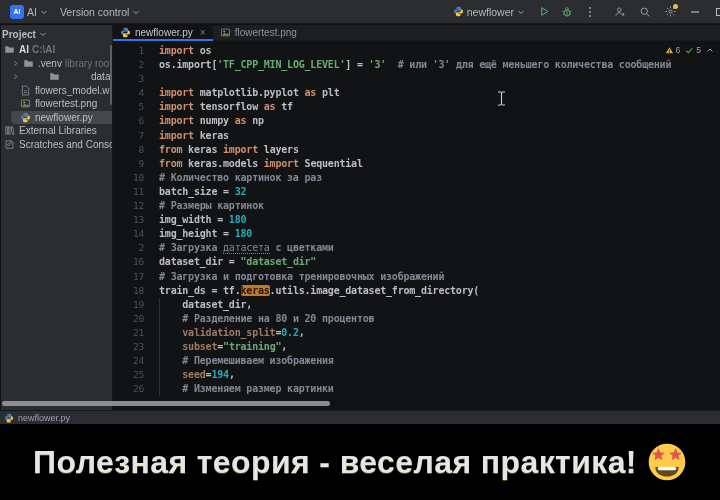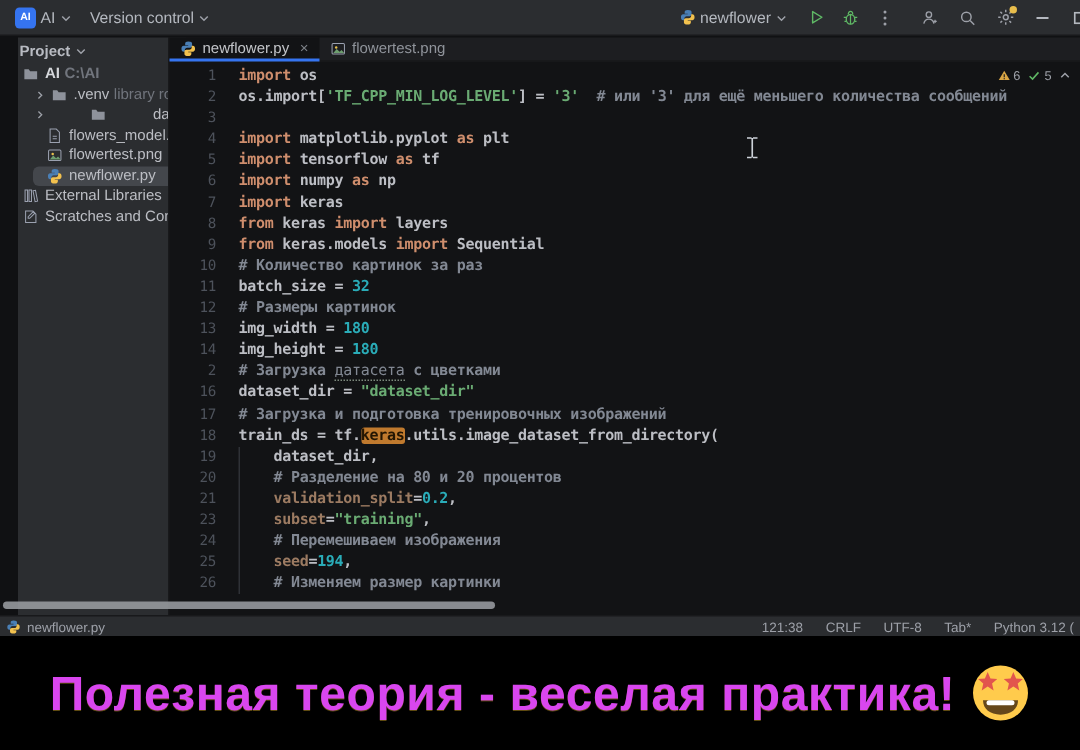--- a/index.html
+++ b/index.html
@@ -13,21 +13,21 @@
   .tb-left { gap:4px; }
   .ai-logo { width:14px; height:14px; border-radius:3px; background:#3574f0; color:#fff; font-size:7px; font-weight:bold; display:flex; align-items:center; justify-content:center; }
   .tb-btn { display:flex; align-items:center; gap:3px; padding:2px 4px; border-radius:3px; cursor:default; white-space:nowrap; }
   .tb-spacer { flex:1; }
   .tb-icon { width:16px; height:16px; display:flex; align-items:center; justify-content:center; position:relative; }
   .gear-badge { position:absolute; right:0; top:0; width:5px; height:5px; border-radius:50%; background:#e8bd4c; }
   .tb-right { gap:9px; margin-right:-4px; }
   .run-group { gap:7px; margin-right:14px; }
 
   
-  .project-panel { position:absolute; left:12px; top:25px; width:112px; height:385px; background:#2b2d30; overflow:hidden;text-align:right; }
+  .project-panel { position:absolute; left:1px; top:25px; width:112px; height:385px; background:#2b2d30; overflow:hidden;text-align:right; }
   .panel-header { height:18px; display:flex; align-items:center; gap:3px; padding-left:1px; color:#b8bbc2; font-size:10px; font-weight:bold; }
   .tree { font-size:10px; color:#bcbec4; }
   .tree-row { height:13.5px; display:flex; align-items:center; gap:3px; white-space:nowrap; position:relative; }
   .tree-row .lbl { overflow:hidden; }
   .tree-row.selected::before { content:""; position:absolute; left:10px; right:0; top:0; bottom:0; background:#44474c; border-radius:4px 0 0 4px; }
   .tree-row > * { position:relative; }
   .tree-extra { color:#71757d; margin-left:3px; }
   .tree-chevron { width:8px; display:flex; }
   .tree-ico { width:12px; height:12px; flex:0 0 12px; display:flex; align-items:center; }
   .panel-vscroll { position:absolute; right:1px; top:20px; width:2px; height:60px; background:#5c5f65; border-radius:2px; }
@@ -64,21 +64,21 @@
   .hbar { position:absolute; left:2px; top:401px; width:328px; height:5px; background:#96999d; border-radius:3px; opacity:.9; }
 
   
   .status-bar { position:absolute; left:0; top:410px; width:720px; height:14px; background:#2b2d30; border-top:1px solid #18191b; display:flex; align-items:center; font-size:9px; color:#9da0a8; padding:0 4px; }
   .sb-left { display:flex; align-items:center; gap:4px; }
   .sb-right { margin-left:auto; display:flex; gap:15px; white-space:nowrap; overflow:hidden; }
   .sb-seg { cursor:default; }
 
   
   .caption { position:absolute; left:0; top:424px; width:720px; height:76px; background:#000; display:flex; align-items:center; justify-content:center; gap:10px; }
-  .caption-text { color:#d946ef; font-size:32px; font-weight:800; letter-spacing:.4px; text-shadow:0 1px 0 #5e4a10; white-space:nowrap; }
+  .caption-text { color:#e5e5e5; font-size:32px; font-weight:800; letter-spacing:.4px; text-shadow:0 1px 0 #5e4a10; white-space:nowrap; }
 
   svg { display:block; }
 </style>
 </head>
 <body>
 
 <div class="window">
 
   <div class="toolbar">
     <div class="tb-group tb-left">
@@ -333,27 +333,20 @@
   <div class="hbar"></div>
 
   <div class="status-bar">
     <div class="sb-left">
       <svg width="10" height="10" viewBox="0 0 16 16">
         <path fill="#4a7fb5" d="M8 1C6 1 5 1.8 5 3v1.5h3v.7H3.6C2.2 5.2 1.4 6.3 1.4 8c0 1.8.8 2.9 2.2 2.9h1.1V9.2c0-1.2 1-2.2 2.2-2.2h3c1 0 1.8-.8 1.8-1.8V3c0-1.2-1-2-3.7-2z"></path>
         <path fill="#f2c14e" d="M8 15c2 0 3-.8 3-2v-1.5H8v-.7h4.4c1.4 0 2.2-1.1 2.2-2.8 0-1.8-.8-2.9-2.2-2.9h-1.1v1.7c0 1.2-1 2.2-2.2 2.2h-3c-1 0-1.8.8-1.8 1.8V13c0 1.2 1 2 3.7 2z"></path>
       </svg>
       <span>newflower.py</span>
     </div>
-    <div class="sb-right" id="status-segments">
-        <span class="sb-seg">121:38</span>
-        <span class="sb-seg">CRLF</span>
-        <span class="sb-seg">UTF-8</span>
-        <span class="sb-seg">Tab*</span>
-        <span class="sb-seg">Python 3.12 (</span>
-      </div>
   </div>
 
   <div class="caption">
     <span class="caption-text">Полезная теория - веселая практика!</span>
     <svg width="40" height="40" viewBox="0 0 36 36">
       <circle cx="18" cy="18" r="16.5" fill="#ffcb4c"></circle>
       <path d="M18 31c6.3 0 10.5-3.4 10.5-8.6H7.5C7.5 27.6 11.7 31 18 31z" fill="#65471b"></path>
       <rect x="9.6" y="22.4" width="16.8" height="3" rx="1.5" fill="#ffffff"></rect>
       <path fill="#e2554d" transform="translate(10.3,11.2) scale(1.15)" d="M0-5L1.45-1.6 5-1.4 2.3 1 3.1 4.6 0 2.5-3.1 4.6-2.3 1-5-1.4-1.45-1.6Z"></path>
       <path fill="#e2554d" transform="translate(25.7,11.2) scale(1.15)" d="M0-5L1.45-1.6 5-1.4 2.3 1 3.1 4.6 0 2.5-3.1 4.6-2.3 1-5-1.4-1.45-1.6Z"></path>

